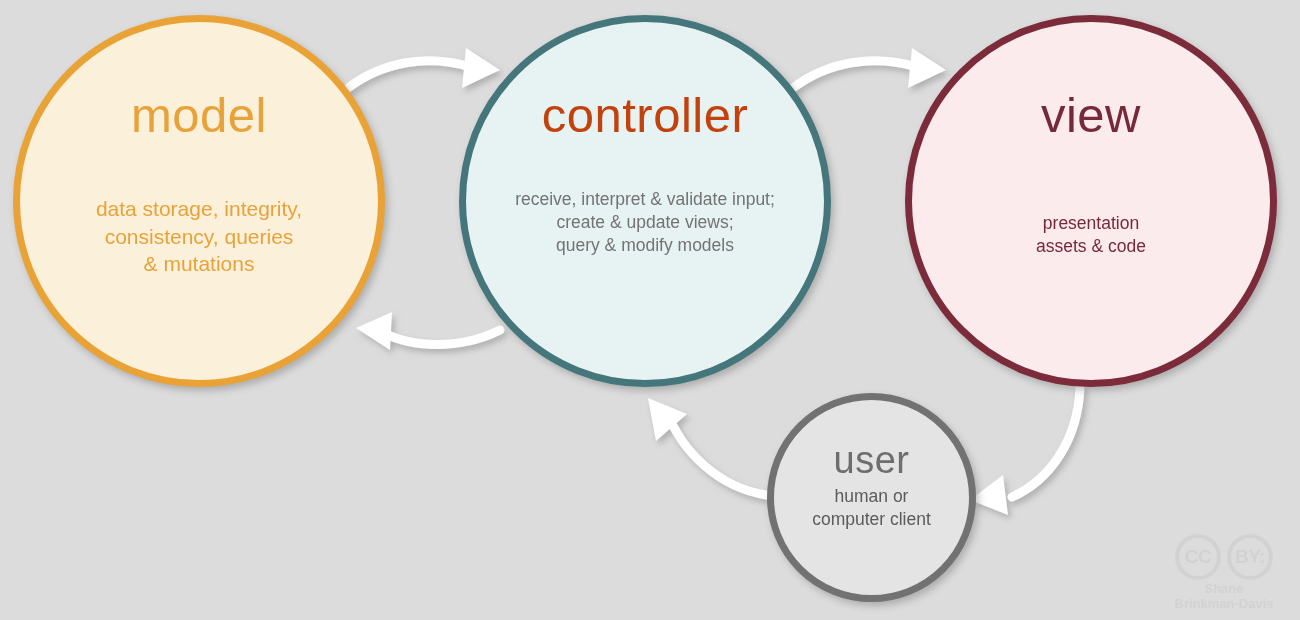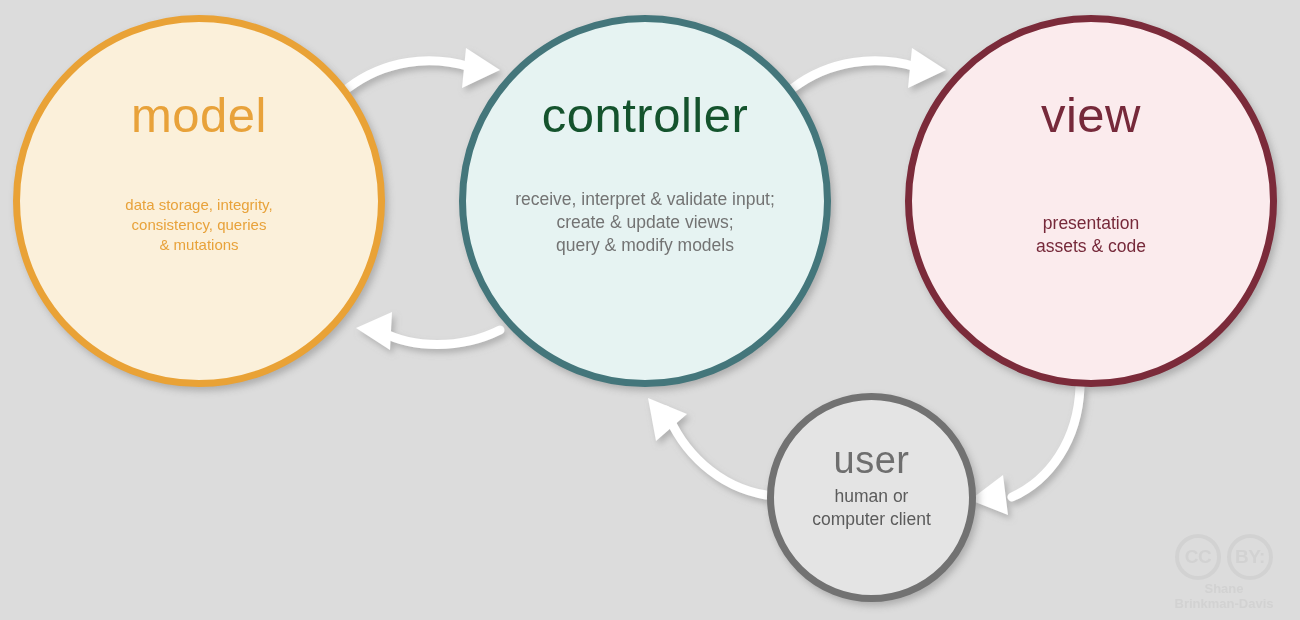--- a/index.html
+++ b/index.html
@@ -45,35 +45,35 @@
     width: 372px; height: 372px;
     background: #fbf0da;
     border: 7px solid #e9a236;
   }
   #node-model .title {
     font-size: 49px;
     color: #e8a23a;
     margin-top: 69px;
   }
   #node-model .desc {
-    font-size: 15px;
+    font-size: 21px;
     color: #e8a23a;
     margin-top: 55px;
   }
 
   
   #node-controller {
     left: 459px; top: 15px;
     width: 372px; height: 372px;
     background: #e6f3f2;
     border: 7px solid #44767b;
   }
   #node-controller .title {
     font-size: 49px;
-    color: #14532d;
+    color: #c2410c;
     margin-top: 69px;
   }
   #node-controller .desc {
     font-size: 17.5px;
     color: #737373;
     margin-top: 48px;
   }
 
   
   #node-view {

